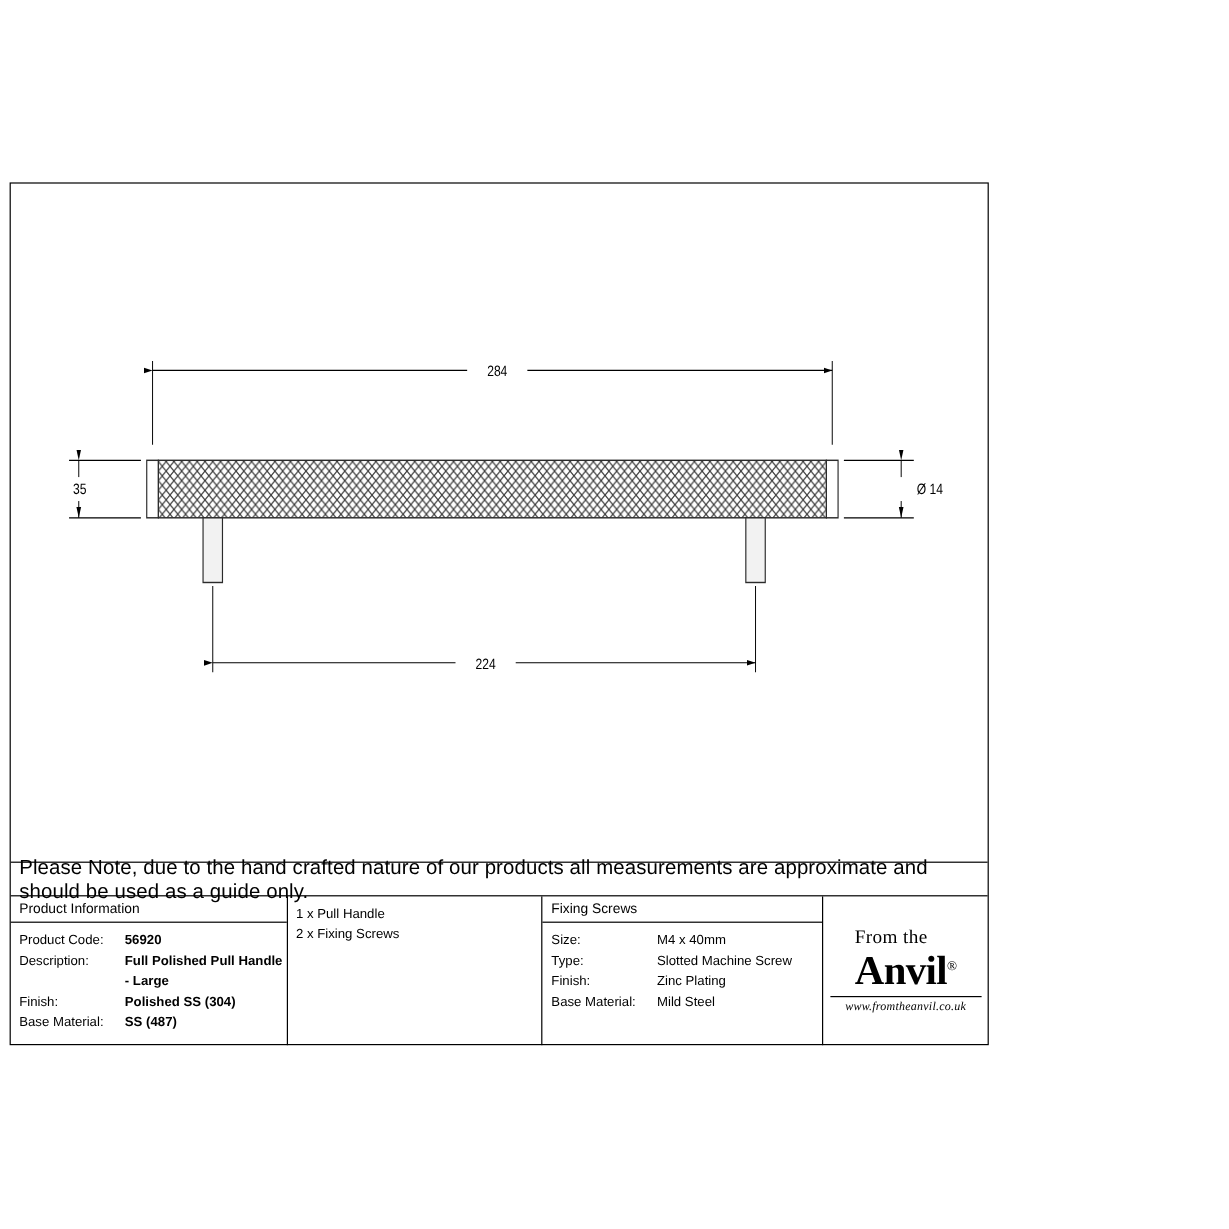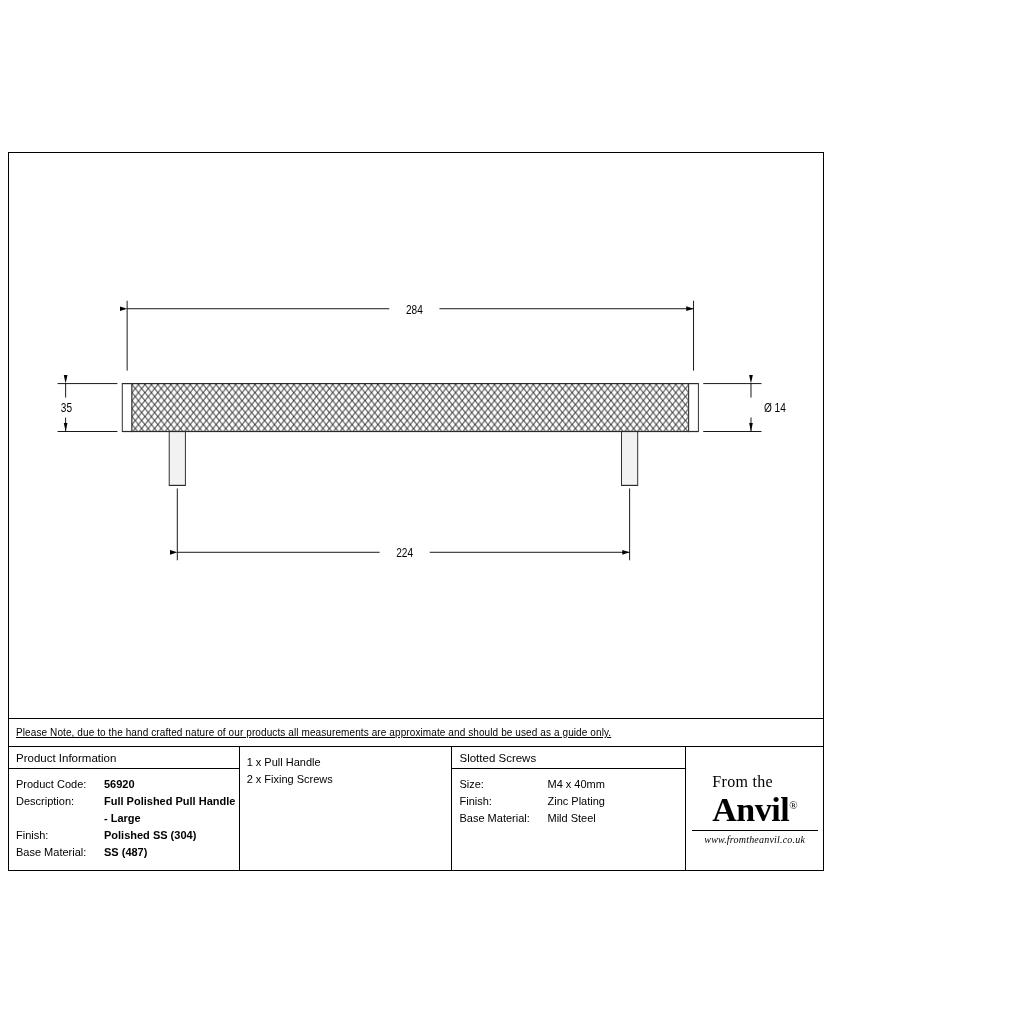--- a/index.html
+++ b/index.html
@@ -44,24 +44,23 @@
     left: 0;
     top: 566px;
     width: 100%;
     height: 28px;
     box-sizing: border-box;
     border-bottom: 1px solid #000;
     display: flex;
     align-items: center;
   }
   .note-text {
-    font-size: 10px;
+    font-size: 17px;
     padding-left: 7px;
     letter-spacing: 0.1px;
-    text-decoration: underline;
   }
 
   
   .tables {
     position: absolute;
     left: 0;
     top: 594px;
     width: 100%;
     height: 124px;
     display: flex;
@@ -241,25 +240,29 @@
     </div>
 
     <div class="panel panel-pack">
       <div class="panel-body">
         <div class="plain">1 x Pull Handle</div>
         <div class="plain">2 x Fixing Screws</div>
       </div>
     </div>
 
     <div class="panel panel-screws">
-      <div class="panel-head">Slotted Screws</div>
+      <div class="panel-head">Fixing Screws</div>
       <div class="panel-body">
         <div class="kv kv-screw">
           <span class="k">Size:</span>
           <span class="v">M4 x 40mm</span>
+        </div>
+        <div class="kv kv-screw">
+          <span class="k">Type:</span>
+          <span class="v">Slotted Machine Screw</span>
         </div>
         <div class="kv kv-screw">
           <span class="k">Finish:</span>
           <span class="v">Zinc Plating</span>
         </div>
         <div class="kv kv-screw">
           <span class="k">Base Material:</span>
           <span class="v">Mild Steel</span>
         </div>
       </div>

